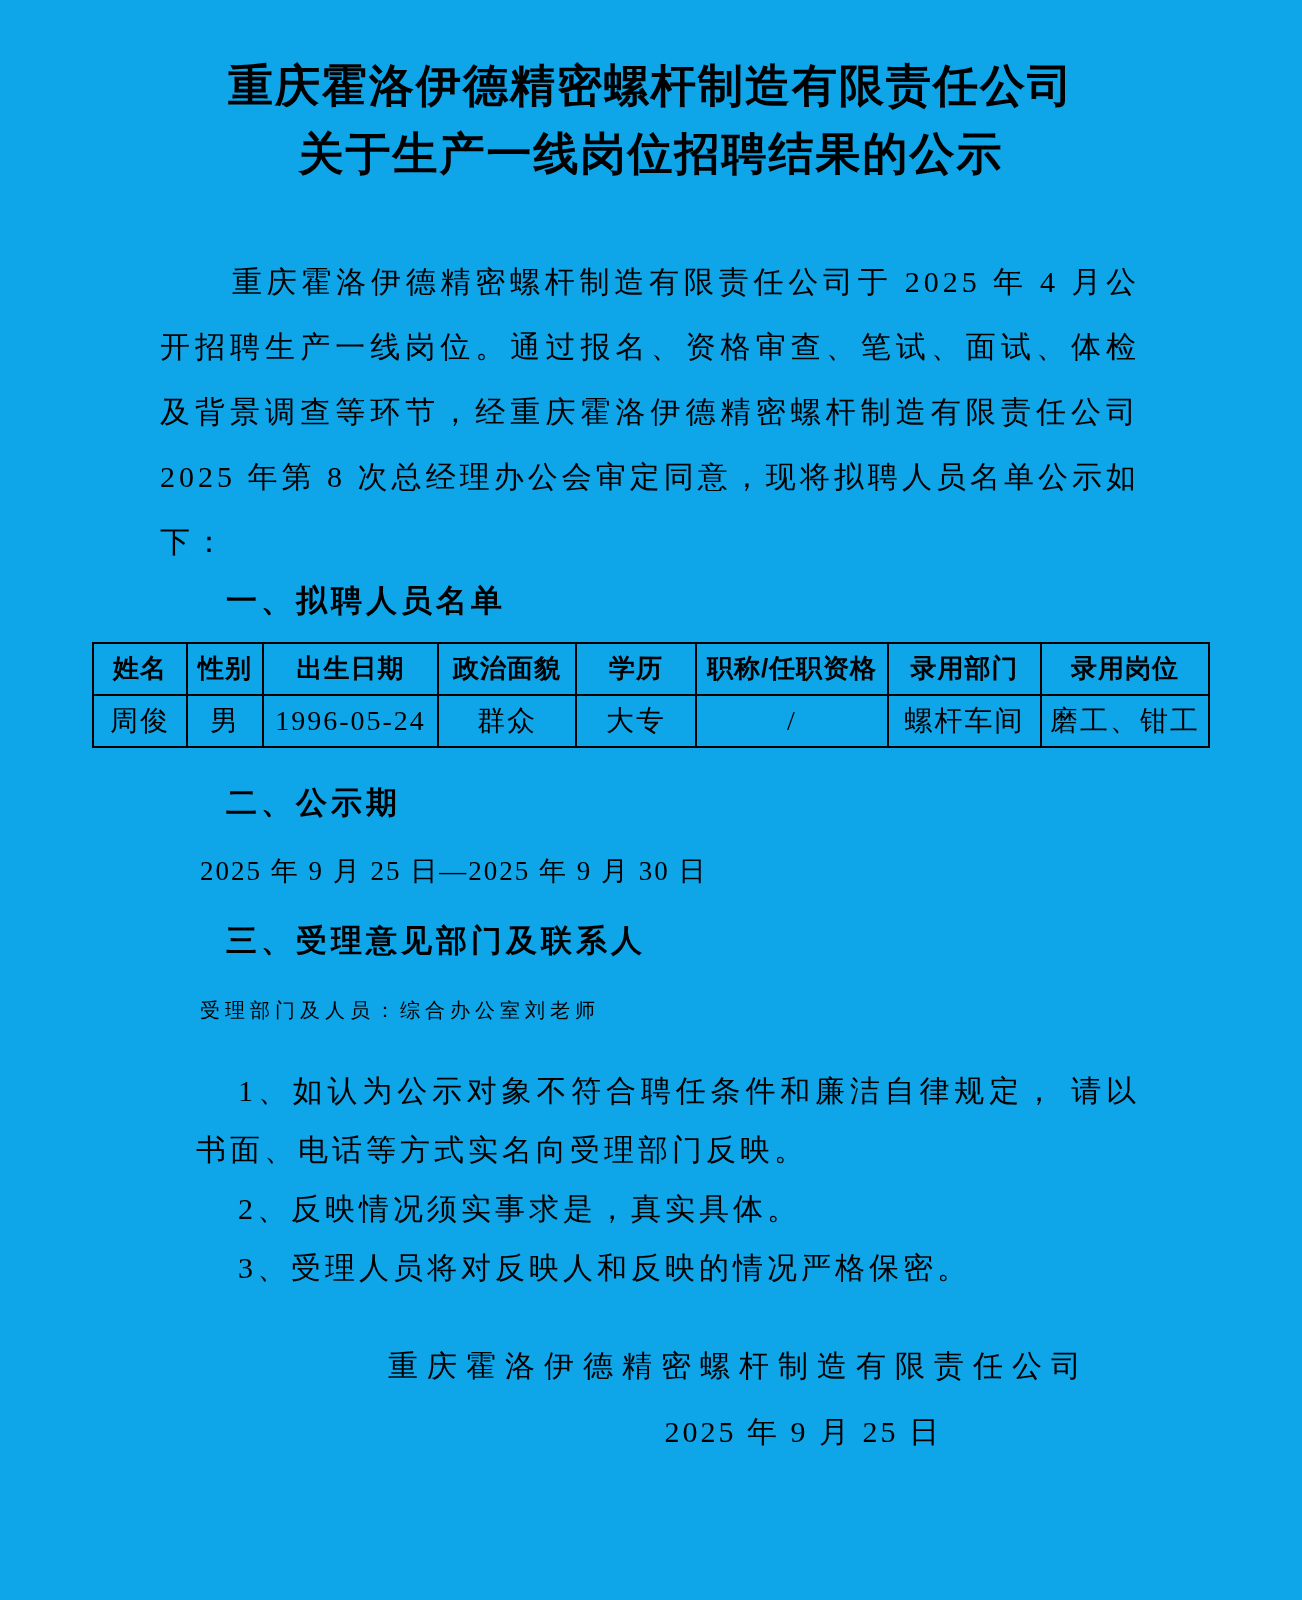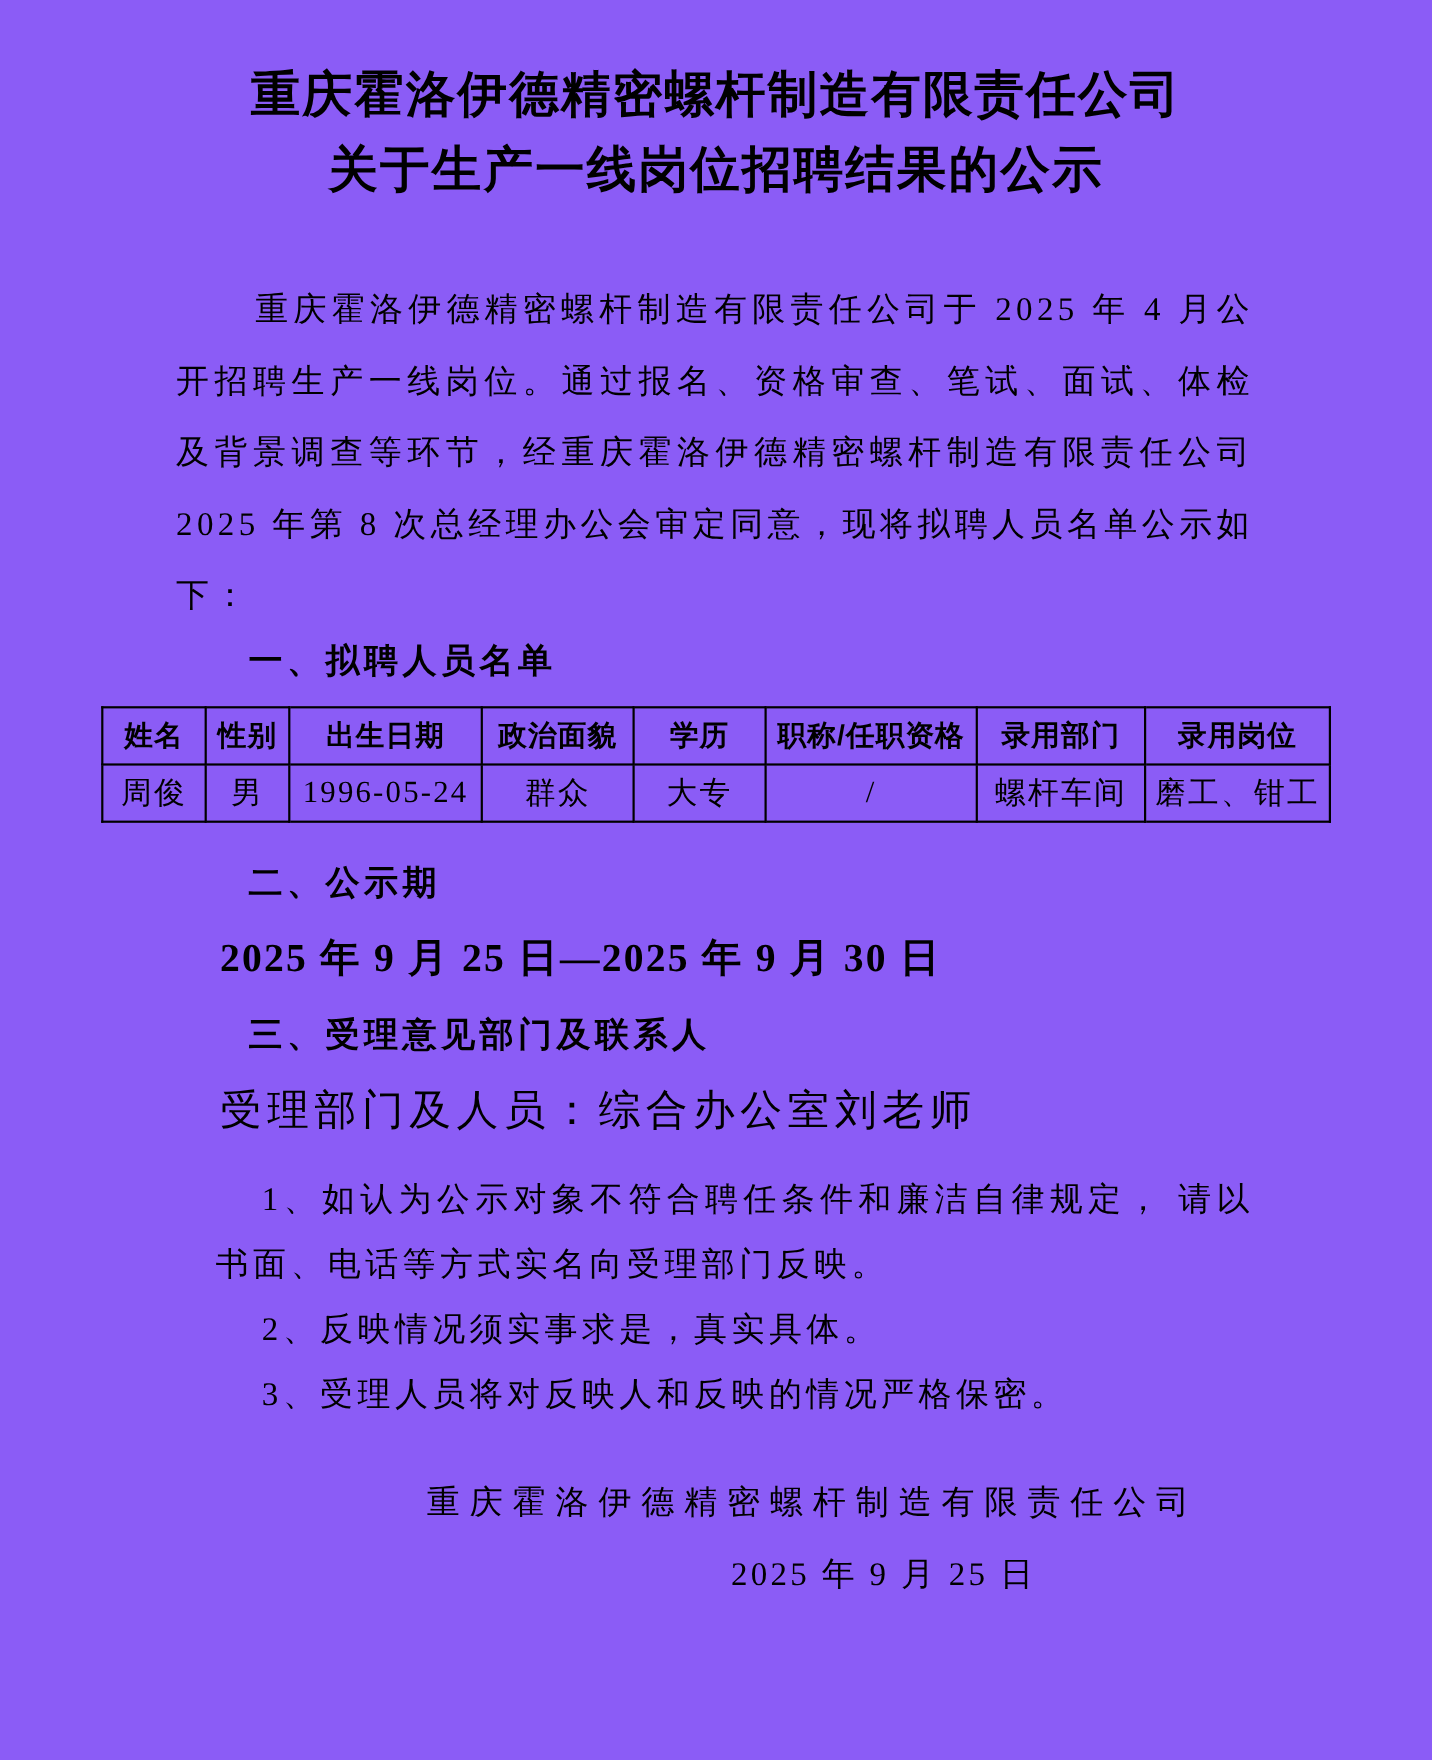--- a/index.html
+++ b/index.html
@@ -2,21 +2,21 @@
 <html><head>
 <meta charset="utf-8">
 <style>
   * { box-sizing: border-box; }
   html, body { margin: 0; padding: 0; background: #ffffff; }
   .page {
     position: relative;
     width: 1302px;
     height: 1600px;
     margin: 0 auto;
-    background: #8b5cf6;
+    background: #0ea5e9;
     color: #000000;
     font-family: "Liberation Serif", serif;
     overflow: hidden;
   }
   .doc-title {
     padding-top: 52px;
     text-align: center;
     font-family: "Liberation Serif", serif;
     font-weight: bold;
     font-size: 45px;
@@ -65,30 +65,29 @@
   .roster-table td {
     font-family: "Liberation Serif", serif;
     font-weight: normal;
     font-size: 28px;
     letter-spacing: 2px;
   }
   .sec2-heading { margin-top: 34px; }
   .period-line {
     margin: 26px 160px 0;
     padding-left: 40px;
-    font-size: 36px;
+    font-size: 27px;
     line-height: 42px;
     letter-spacing: 2px;
-    font-weight: bold;
   }
   .sec3-heading { margin-top: 28px; }
   .contact-line {
     margin: 0 160px;
     padding-left: 40px;
-    font-size: 38px;
+    font-size: 20px;
     line-height: 65px;
     letter-spacing: 5px;
   }
   .contact-block { margin-top: 16px; }
   .sec4-heading { margin-top: 42px; }
   .req-list { margin-top: 18px; padding-left: 36px; }
   .req-item {
     margin: 0 162px 0 160px;
     font-size: 30px;
     line-height: 59px;

